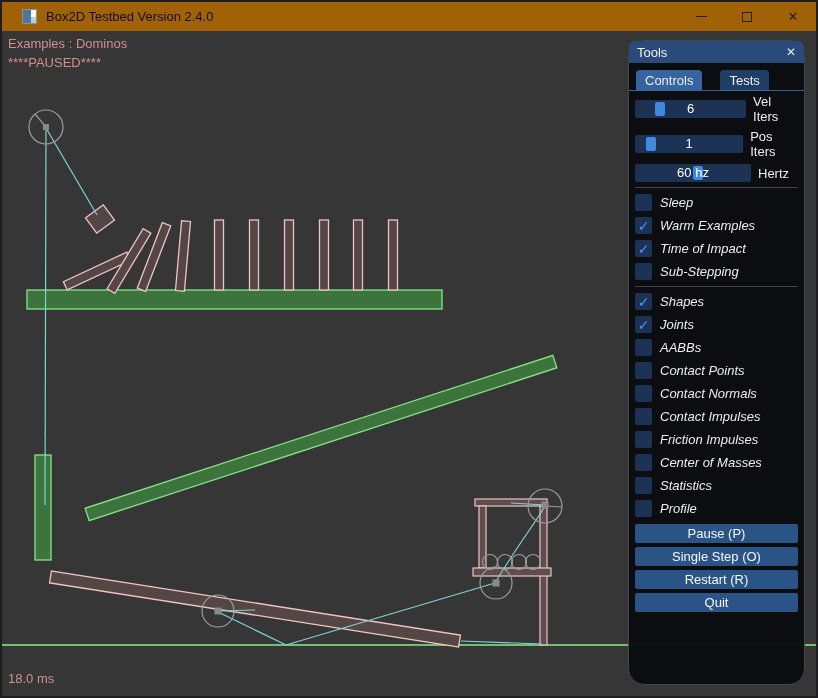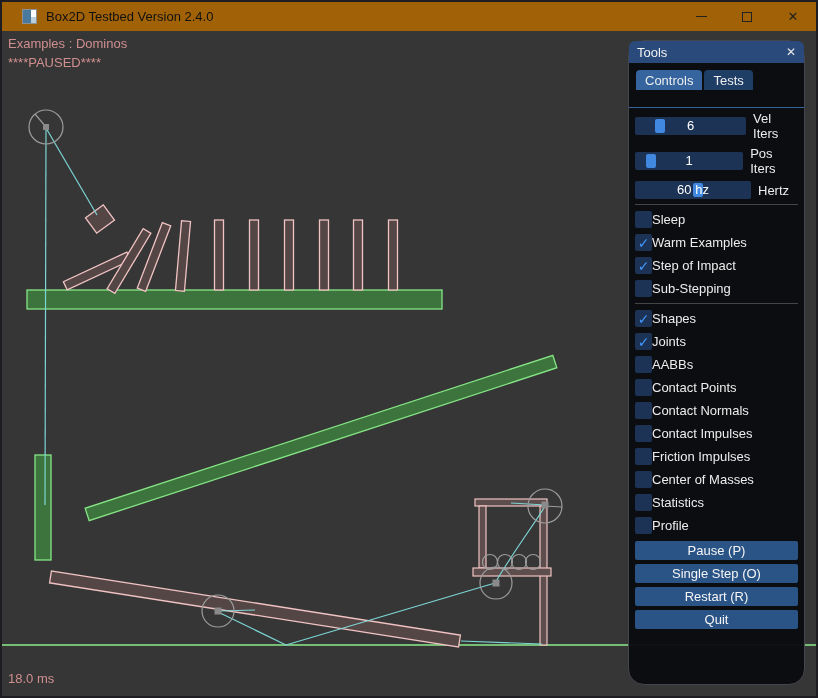--- a/index.html
+++ b/index.html
@@ -31,41 +31,41 @@
 
   
   .panel { position:absolute; left:626px; top:9px; width:177px; height:645px;
            background:rgba(11,12,16,0.97); border:1px solid #45454d; border-radius:16px;
            color:#ededed; font-size:13px; }
   .panel-titlebar { height:22px; background:#294a7a; border-radius:6px 6px 0 0;
            display:flex; align-items:center; padding:0 8px; }
   .panel-title { color:#f2f2f2; }
   .panel-close { margin-left:auto; color:#e8e8e8; font-size:12px; line-height:1; cursor:default; }
 
-  .tabs { display:flex; margin:7px 0 17px 7px; }
+  .tabs { display:flex; margin:7px 0 0 7px;gap:16px; }
   .tab { height:20px; padding:0 9px; display:flex; align-items:center; border-radius:4px 4px 0 0;
          margin-right:2px; cursor:default; }
   .tab.active { background:#35649e; }
   .tab.inactive { background:#1f3e66; }
   .tab-underline { height:1px; background:#35649e; }
 
   .panel-body { padding:3px 6px 0 6px; }
   .slider-row { display:flex; align-items:center; margin-bottom:5px; }
   .slider-track { position:relative; width:116px; height:18px; background:#1c3356; border-radius:2px; }
   .slider-grab { position:absolute; top:2px; width:10px; height:14px; background:#4088e0; border-radius:2px; }
   .slider-value { position:absolute; inset:0; text-align:center; line-height:18px; color:#ffffff; }
   .slider-label { margin-left:7px; color:#ededed; }
 
   .separator { height:1px; background:#454545; margin:3px 0; }
 
   .check-row { display:flex; align-items:center; height:23px; cursor:default; }
   .checkbox { width:17px; height:17px; background:#1c3356; border-radius:2px;
               display:flex; align-items:center; justify-content:center; }
   .checkmark { color:#4296fa; font-size:14px; font-weight:bold; line-height:1; }
-  .check-label { margin-left:0; }
+  .check-label { margin-left:8px;font-style:italic; }
 
   .btn-col { margin-top:4px; }
   .imgui-btn { height:19px; background:#2b5486; border-radius:2px; margin-bottom:4px;
                display:flex; align-items:center; justify-content:center; color:#f5f5f5; cursor:default; }
 </style>
 </head>
 <body>
 
 <div class="window">
 
@@ -215,21 +215,21 @@
         <div class="check-row">
           <span class="checkbox">
               <span class="checkmark">✓</span>
             </span>
           <span class="check-label">Warm Examples</span>
         </div>
         <div class="check-row">
           <span class="checkbox">
               <span class="checkmark">✓</span>
             </span>
-          <span class="check-label">Step of Impact</span>
+          <span class="check-label">Time of Impact</span>
         </div>
         <div class="check-row">
           <span class="checkbox"></span>
           <span class="check-label">Sub-Stepping</span>
         </div>
 
         <div class="separator"></div>
 
         <div class="check-row">
           <span class="checkbox">

